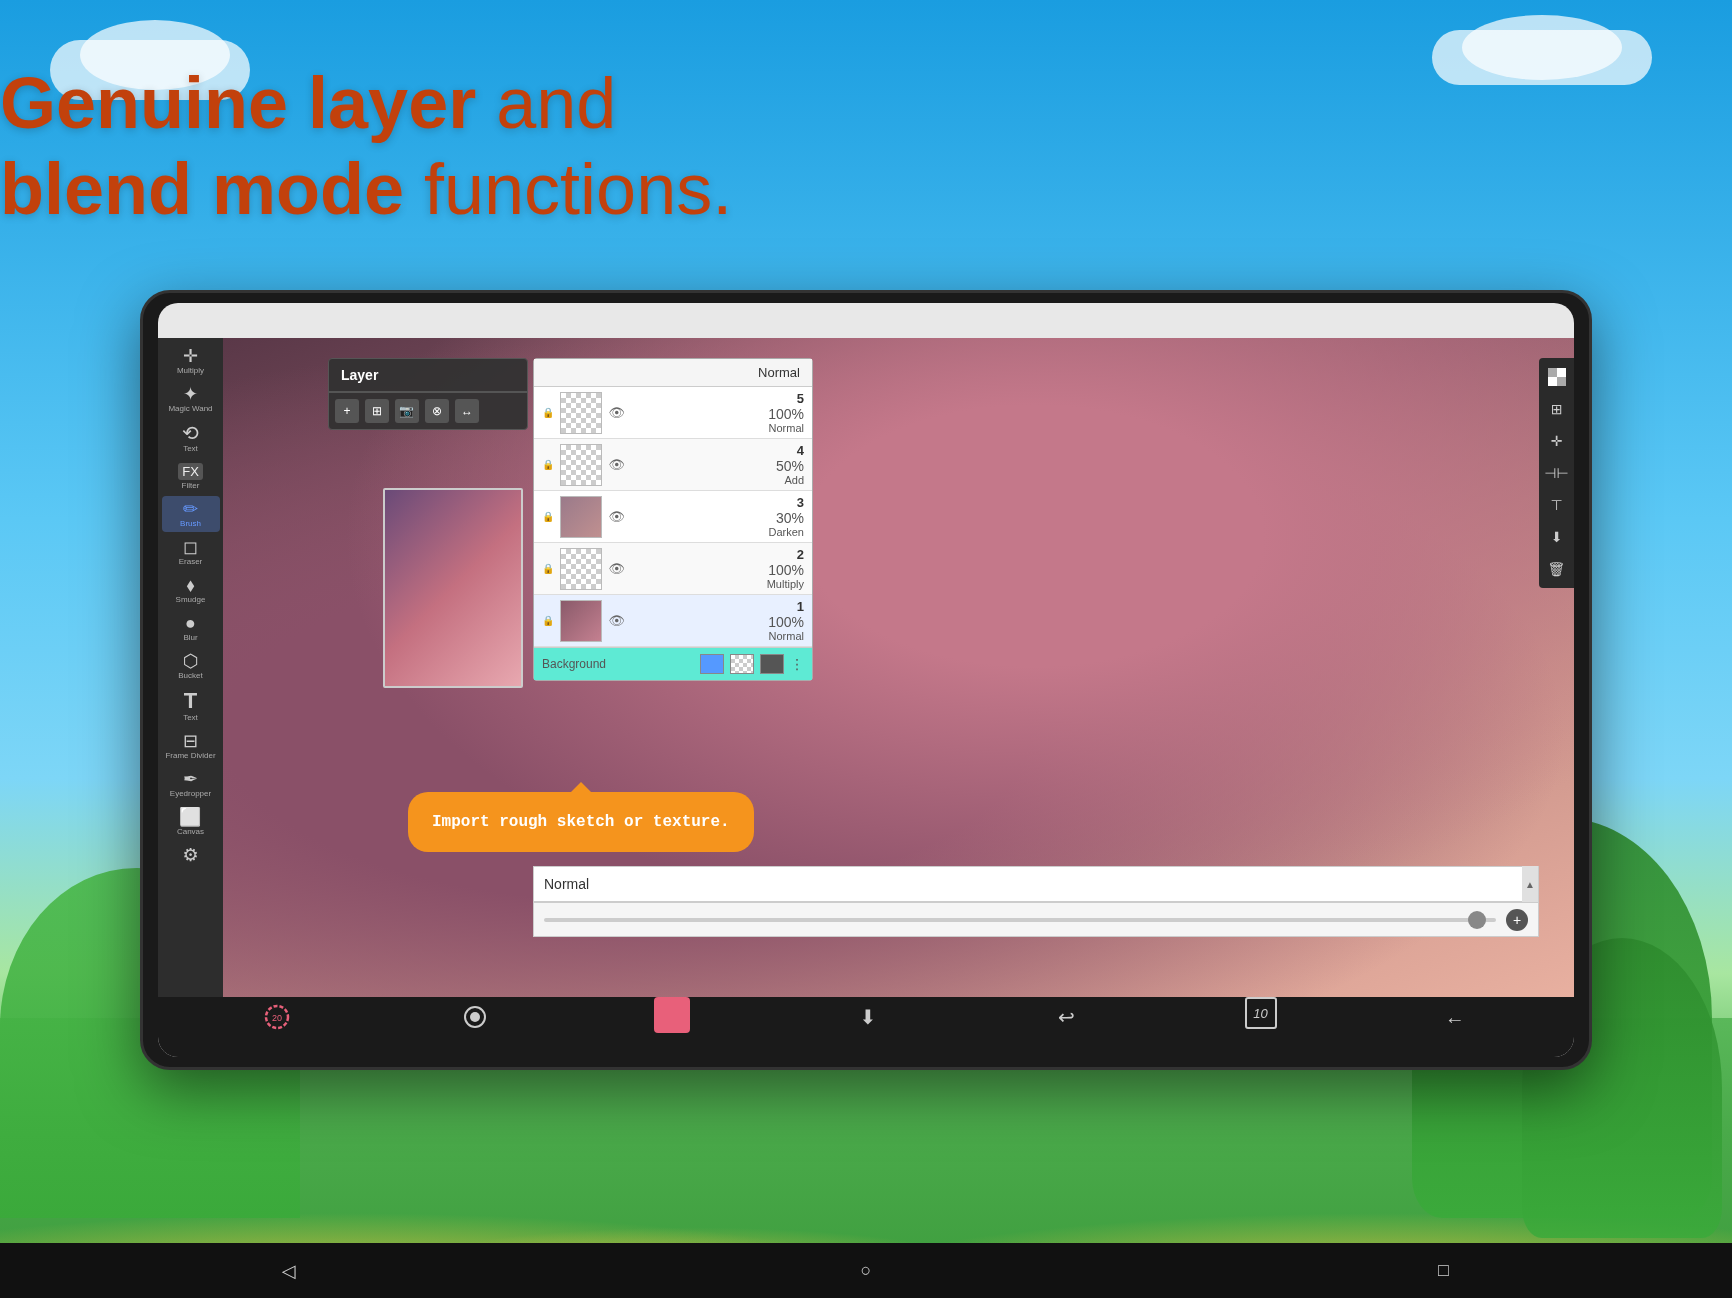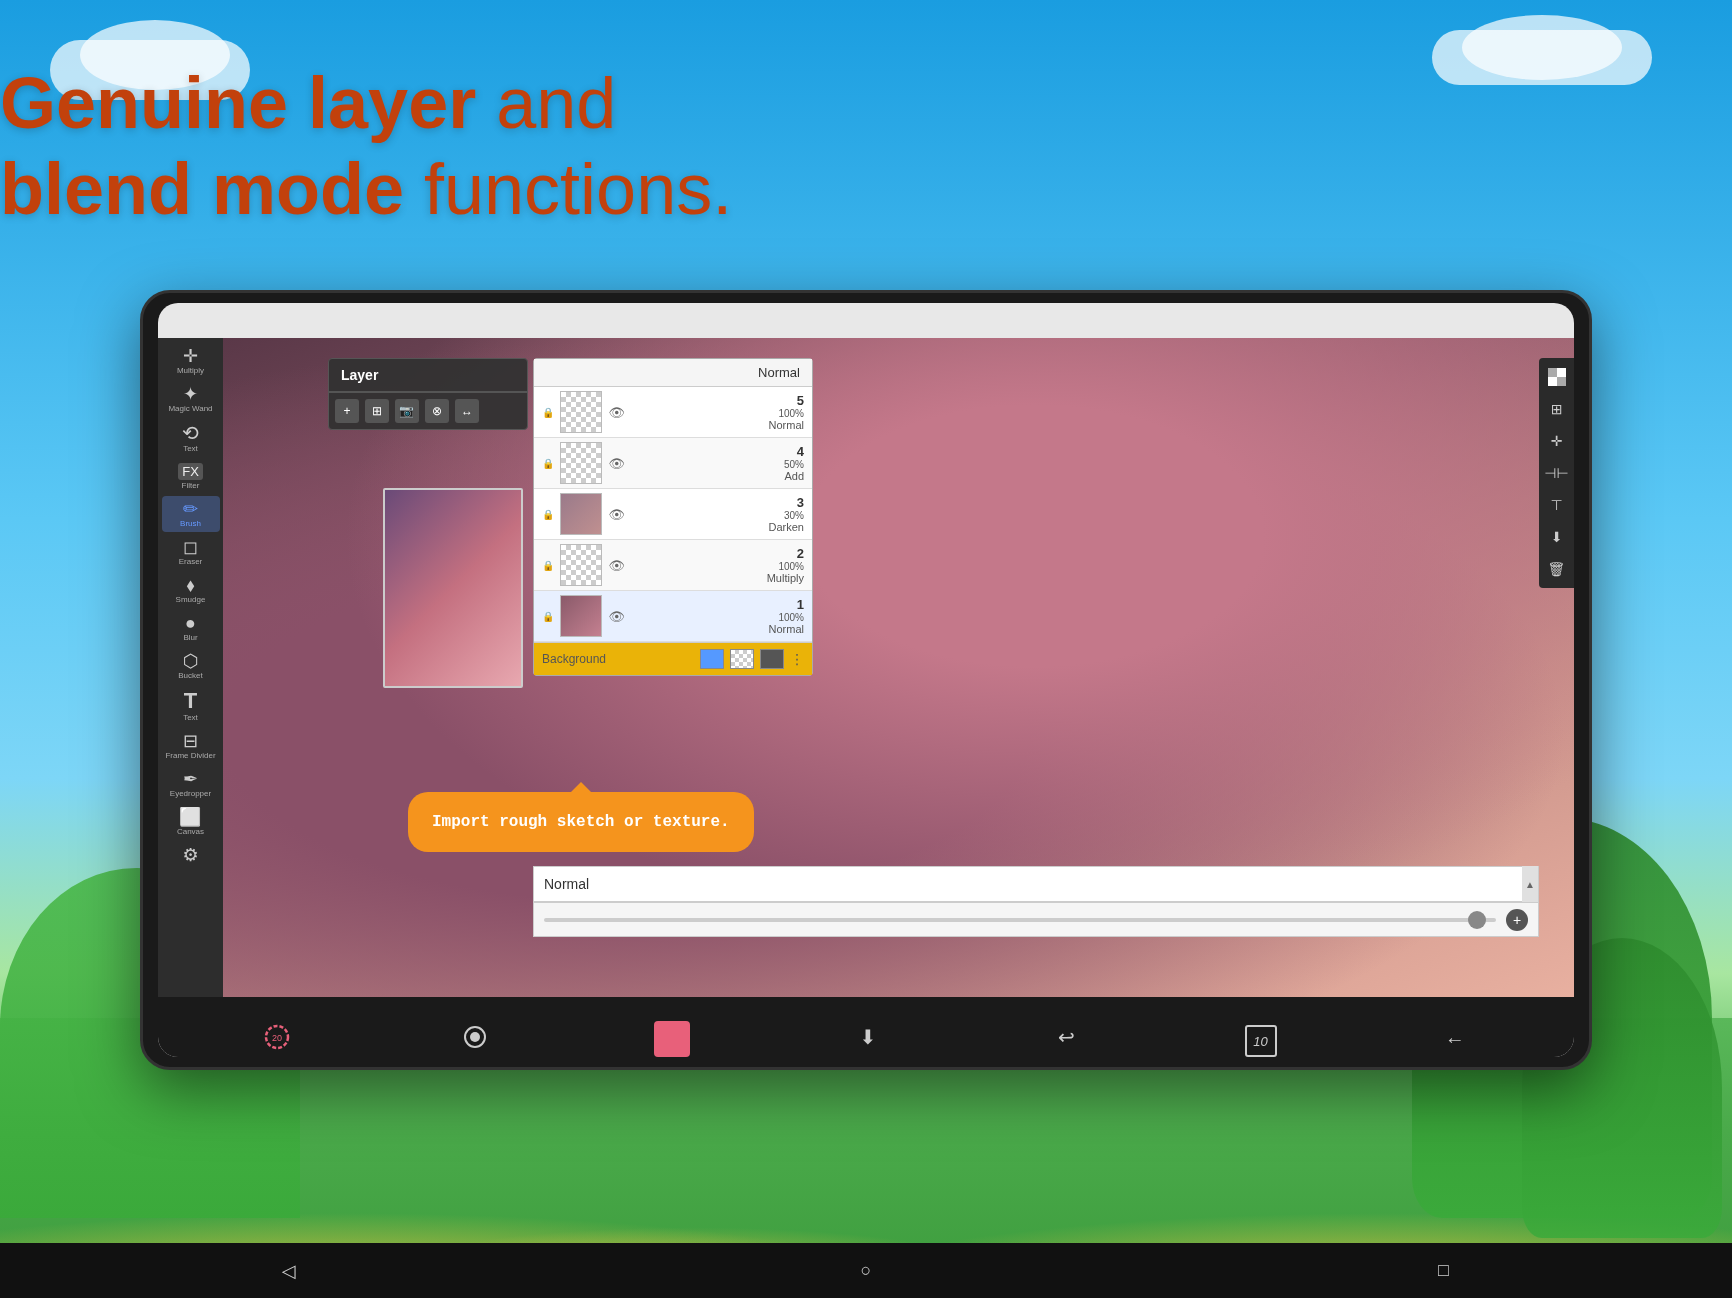--- a/index.html
+++ b/index.html
@@ -210,21 +210,21 @@
 
     
     .bottom-toolbar {
       position: absolute;
       bottom: 0;
       left: 0;
       right: 0;
       height: 60px;
       background: #1a1a1a;
       display: flex;
-      align-items: flex-end;
+      align-items: flex-start;
       justify-content: space-around;
       padding: 0 20px;
       z-index: 30;
     }
 
     .bottom-btn {
       width: 40px;
       height: 40px;
       display: flex;
       align-items: center;
@@ -340,40 +340,40 @@
       text-align: right;
     }
 
     .layer-num {
       font-size: 13px;
       color: #333;
       font-weight: bold;
     }
 
     .layer-opacity {
-      font-size: 10px;
+      font-size: 14px;
       color: #555;
     }
 
     .layer-blend {
       font-size: 11px;
       color: #555;
     }
 
     .layer-lock-icon {
       font-size: 10px;
       color: #888;
     }
 
     .layers-right-footer {
       display: flex;
       align-items: center;
       padding: 6px 8px;
       gap: 6px;
-      background: #eab308;
+      background: #5eead4;
       border-top: 1px solid #ccc;
     }
 
     .bg-label {
       font-size: 12px;
       color: #555;
       flex: 1;
     }
 
     .bg-swatch {

